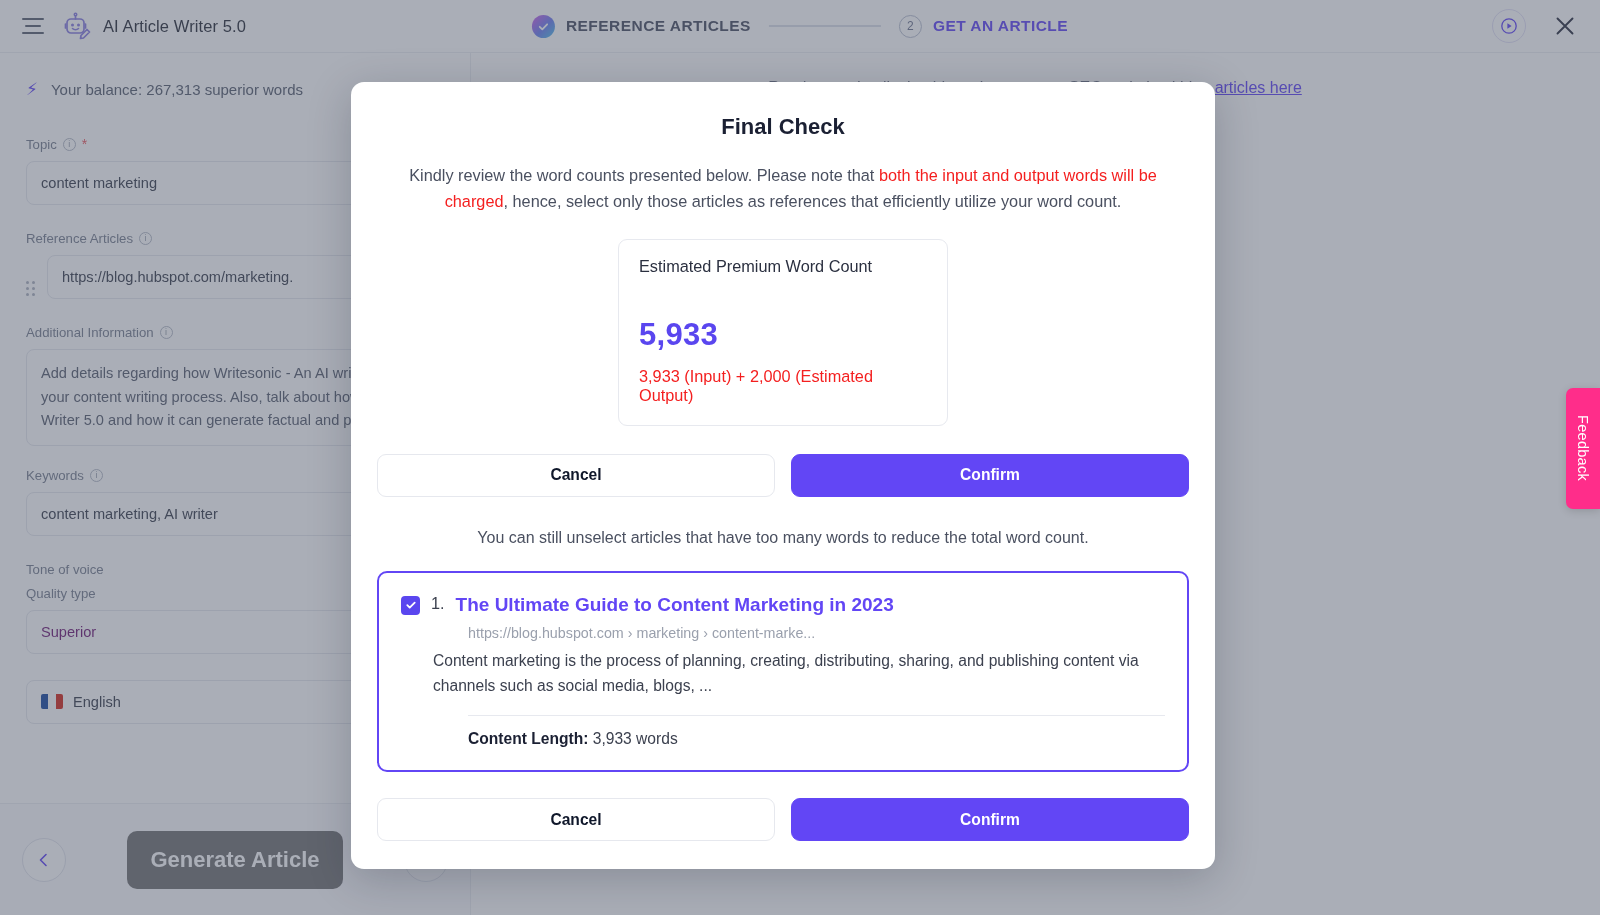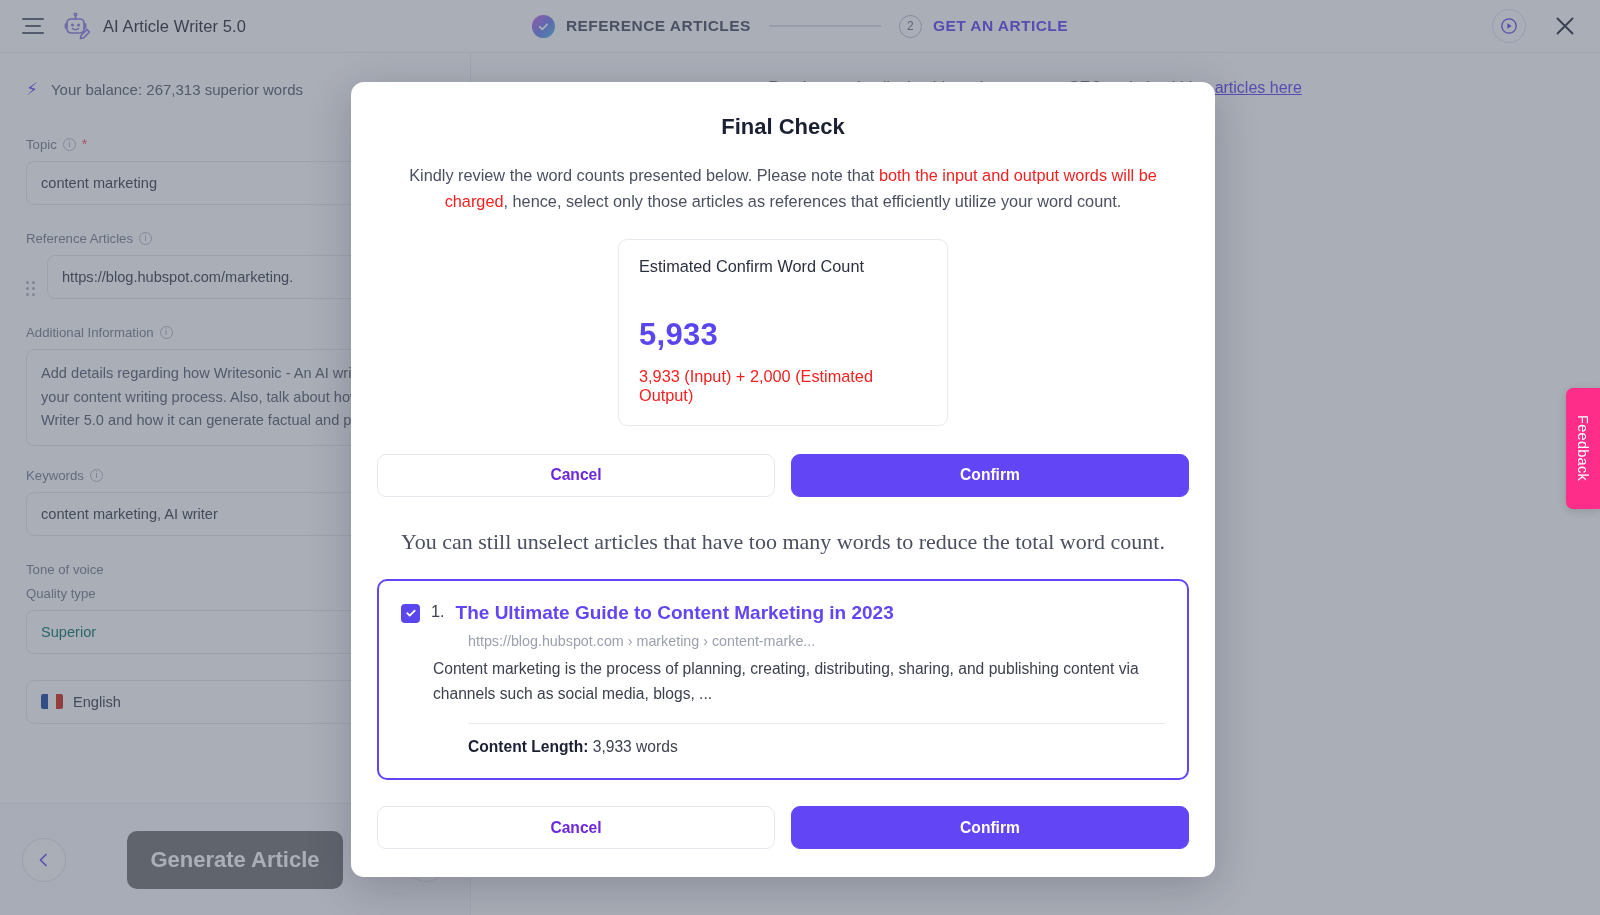--- a/index.html
+++ b/index.html
@@ -67,21 +67,21 @@
   .field-label { font-size: 13.2px; color: #7a8191; margin-bottom: 9px;
     display: flex; align-items: center; gap: 6px; }
   .info-i { width: 13px; height: 13px; border-radius: 50%; border: 1.1px solid #b4bac6;
     display: inline-flex; align-items: center; justify-content: center;
     font-size: 9px; color: #9aa0ad; font-style: normal; line-height: 1; }
   .req { color: #ec5b62; font-size: 14px; }
 
   .input-box { height: 44px; border: 1px solid #e6e8ee; border-radius: 8px;
     background: #fff; display: flex; align-items: center; padding: 0 14px;
     font-size: 14.6px; color: #3c414f; width: 560px; margin-bottom: 26px; }
-  .input-box.muted { color: #0f766e; }
+  .input-box.muted { color: #701a75; }
 
   .ref-row { display: flex; align-items: flex-end; gap: 12px; margin-bottom: 26px; }
   .drag-dots { width: 10px; height: 18px; display: grid;
     grid-template-columns: 3px 3px; grid-template-rows: repeat(3, 3px);
     gap: 3px 3px; }
   .drag-dots span { width: 3px; height: 3px; background: #aeb4c0; border-radius: 50%; }
   .ref-input { height: 44px; border: 1px solid #e6e8ee; border-radius: 8px;
     background: #fff; display: flex; align-items: center; padding: 0 14px;
     font-size: 14.6px; color: #3c414f; width: 545px; }
 
@@ -140,25 +140,25 @@
     border-radius: 9px; padding: 17px 20px 20px 20px; }
   .count-card-label { font-size: 16.3px; color: #2b3040; margin-bottom: 6px; }
   .count-card-value { font-size: 31px; font-weight: bold; color: #5a46ef;
     letter-spacing: .3px; margin-bottom: 14px; margin-top: 41px; }
   .count-card-break { font-size: 16.3px; color: #f41f1f; }
 
   .btn-row { display: flex; gap: 16px; padding: 0 26px; }
   .btn { flex: 1; height: 43px; border-radius: 9px; font-size: 15.6px;
     font-weight: bold; display: flex; align-items: center; justify-content: center;
     cursor: pointer; font-family: inherit; }
-  .btn-cancel { background: #fff; border: 1px solid #e6e8ee; color: #6d28d9; }
+  .btn-cancel { background: #fff; border: 1px solid #e6e8ee; color: #0f172a; }
   .btn-confirm { background: #6246f5; border: 1px solid #6246f5; color: #fff; }
 
-  .unselect-hint { text-align: center; font-size: 22px; color: #4a5060;
-    margin: 32px 0 24px 0; padding: 0 26px; font-family: Liberation Serif, serif; }
+  .unselect-hint { text-align: center; font-size: 16px; color: #4a5060;
+    margin: 32px 0 24px 0; padding: 0 26px; }
 
   .article-card { margin: 0 26px 26px 26px; border: 2px solid #6246f5;
     border-radius: 10px; padding: 20px 22px 22px 22px; }
   .article-head { display: flex; align-items: flex-start; gap: 11px; }
   .checkbox { width: 19px; height: 19px; border-radius: 4px; background: #5a46ef;
     display: flex; align-items: center; justify-content: center; flex-shrink: 0;
     margin-top: 3px; cursor: pointer; }
   .checkbox svg { width: 12px; height: 12px; }
   .article-index { font-size: 16.3px; color: #3c414f; margin-top: 1px; }
   .article-title { font-size: 19px; font-weight: bold; color: #6246f5;
@@ -318,21 +318,21 @@
   <div class="feedback-tab">
     <span>Feedback</span>
   </div>
 
   <div class="modal">
     <div class="modal-title">Final Check</div>
 
     <div class="modal-desc"><span>Kindly review the word counts presented below. Please note that </span><span class="warn">both the input and output words will be charged</span><span>, hence, select only those articles as references that efficiently utilize your word count.</span></div>
 
     <div class="count-card">
-      <div class="count-card-label">Estimated Confirm Word Count</div>
+      <div class="count-card-label">Estimated Premium Word Count</div>
       <div class="count-card-value">5,933</div>
       <div class="count-card-break">3,933 (Input) + 2,000 (Estimated Output)</div>
     </div>
 
     <div class="btn-row">
       <button class="btn btn-cancel">Cancel</button>
       <button class="btn btn-confirm">Confirm</button>
     </div>
 
     <div class="unselect-hint">You can still unselect articles that have too many words to reduce the total word count.</div>

